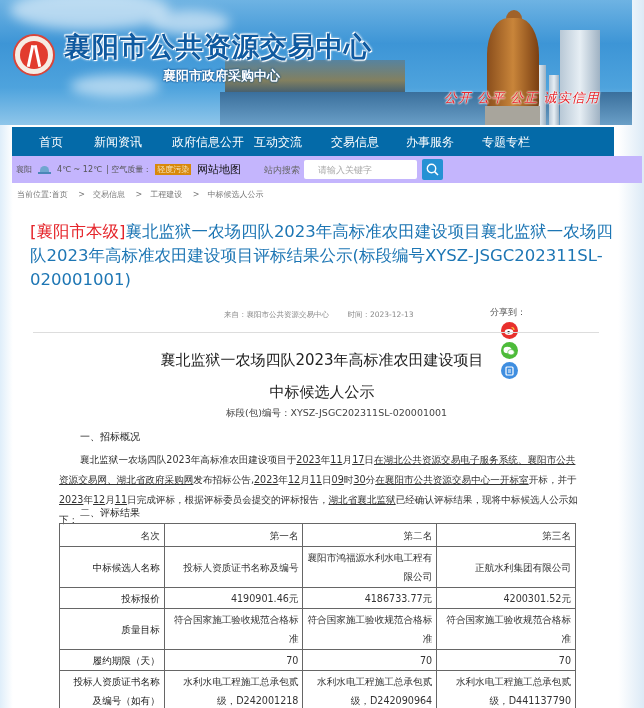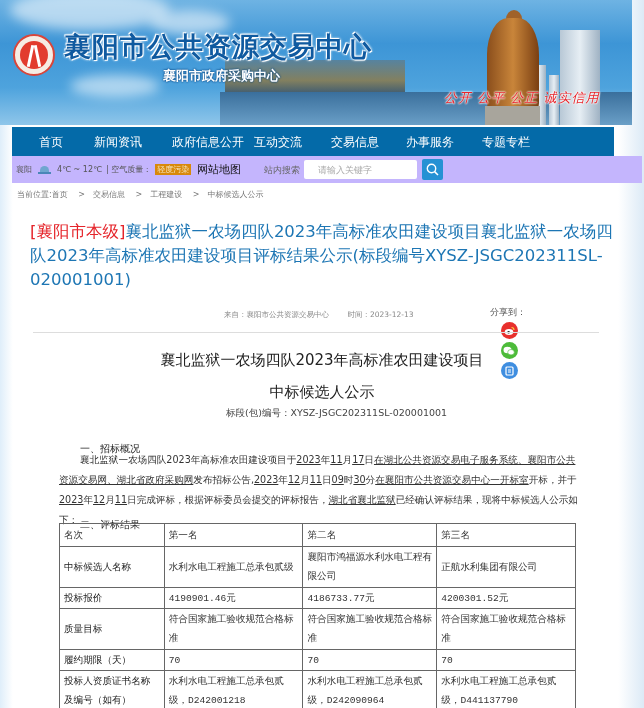--- a/index.html
+++ b/index.html
@@ -115,34 +115,34 @@
   .meta { position: absolute; left: 224px; top: 310px; font-size: 7.5px; color: #888; white-space: nowrap; }
   .meta .time { margin-left: 16px; }
   .share { position: absolute; left: 490px; top: 306px; display: flex; align-items: center; gap: 3px; flex-direction: column; }
   .share-label { font-size: 9px; color: #555; margin-right: 2px; }
   .share-icon { width: 17px; height: 17px; border-radius: 50%; display: flex; align-items: center; justify-content: center; color: #fff; font-size: 9px; font-weight: bold; }
   .divider { position: absolute; left: 33px; top: 332px; width: 566px; height: 1px; background: #dddddd; }
   
   .doc-title1 { position: absolute; left: 0; width: 644px; top: 351px; text-align: center; font-size: 15px; color: #222; }
   .doc-title2 { position: absolute; left: 0; width: 644px; top: 383px; text-align: center; font-size: 15px; color: #222; }
   .section-no { position: absolute; left: 226px; top: 407px; font-size: 9.5px; color: #444; white-space: nowrap; }
-  .h-sec { position: absolute; left: 80px; font-size: 10px; color: #222; white-space: nowrap; margin-top: 12px; }
+  .h-sec { position: absolute; left: 80px; font-size: 10px; color: #222; white-space: nowrap; }
   .para {
     position: absolute; left: 59px; top: 450px; width: 520px;
     font-size: 9.6px; line-height: 20px; color: #333; text-indent: 21px;
   }
   .para u { text-decoration: underline; }
   
   table.results {
     position: absolute; left: 59px; top: 523px; width: 517px;
     border-collapse: collapse; font-size: 9.6px; color: #333;
   }
   table.results td {
-    border: 1px solid #666; text-align: left; vertical-align: middle;
-    line-height: 19px; padding: 0 4px; font-family: Liberation Mono, monospace;
+    border: 1px solid #666; text-align: right; vertical-align: middle;
+    line-height: 19px; padding: 0 4px;
   }
   table.results td.label { font-weight: normal; color: #222; }
   col.c1 { width: 105px; } col.c2 { width: 139px; } col.c3 { width: 134px; } col.c4 { width: 139px; }
 </style>
 </head>
 <body>
 
 <div class="banner">
   <div class="cloud" style="left:10px;top:-10px;width:160px;height:40px;"></div>
   <div class="cloud" style="left:150px;top:10px;width:80px;height:25px;"></div>
@@ -254,21 +254,21 @@
     </colgroup>
   <tbody>
       <tr style="height:23px;">
     <td>名次</td>
     <td>第一名</td>
     <td>第二名</td>
     <td>第三名</td>
   </tr>
   <tr style="height:41px;">
     <td class="label">中标候选人名称</td>
-    <td>水利水电工程施工总承包贰级</td>
+    <td>投标人资质证书名称及编号</td>
     <td>襄阳市鸿福源水利水电工程有限公司</td>
     <td>正航水利集团有限公司</td>
   </tr>
   <tr style="height:21px;">
     <td class="label">投标报价</td>
     <td>4190901.46元</td>
     <td>4186733.77元</td>
     <td>4200301.52元</td>
   </tr>
   <tr style="height:41px;">

